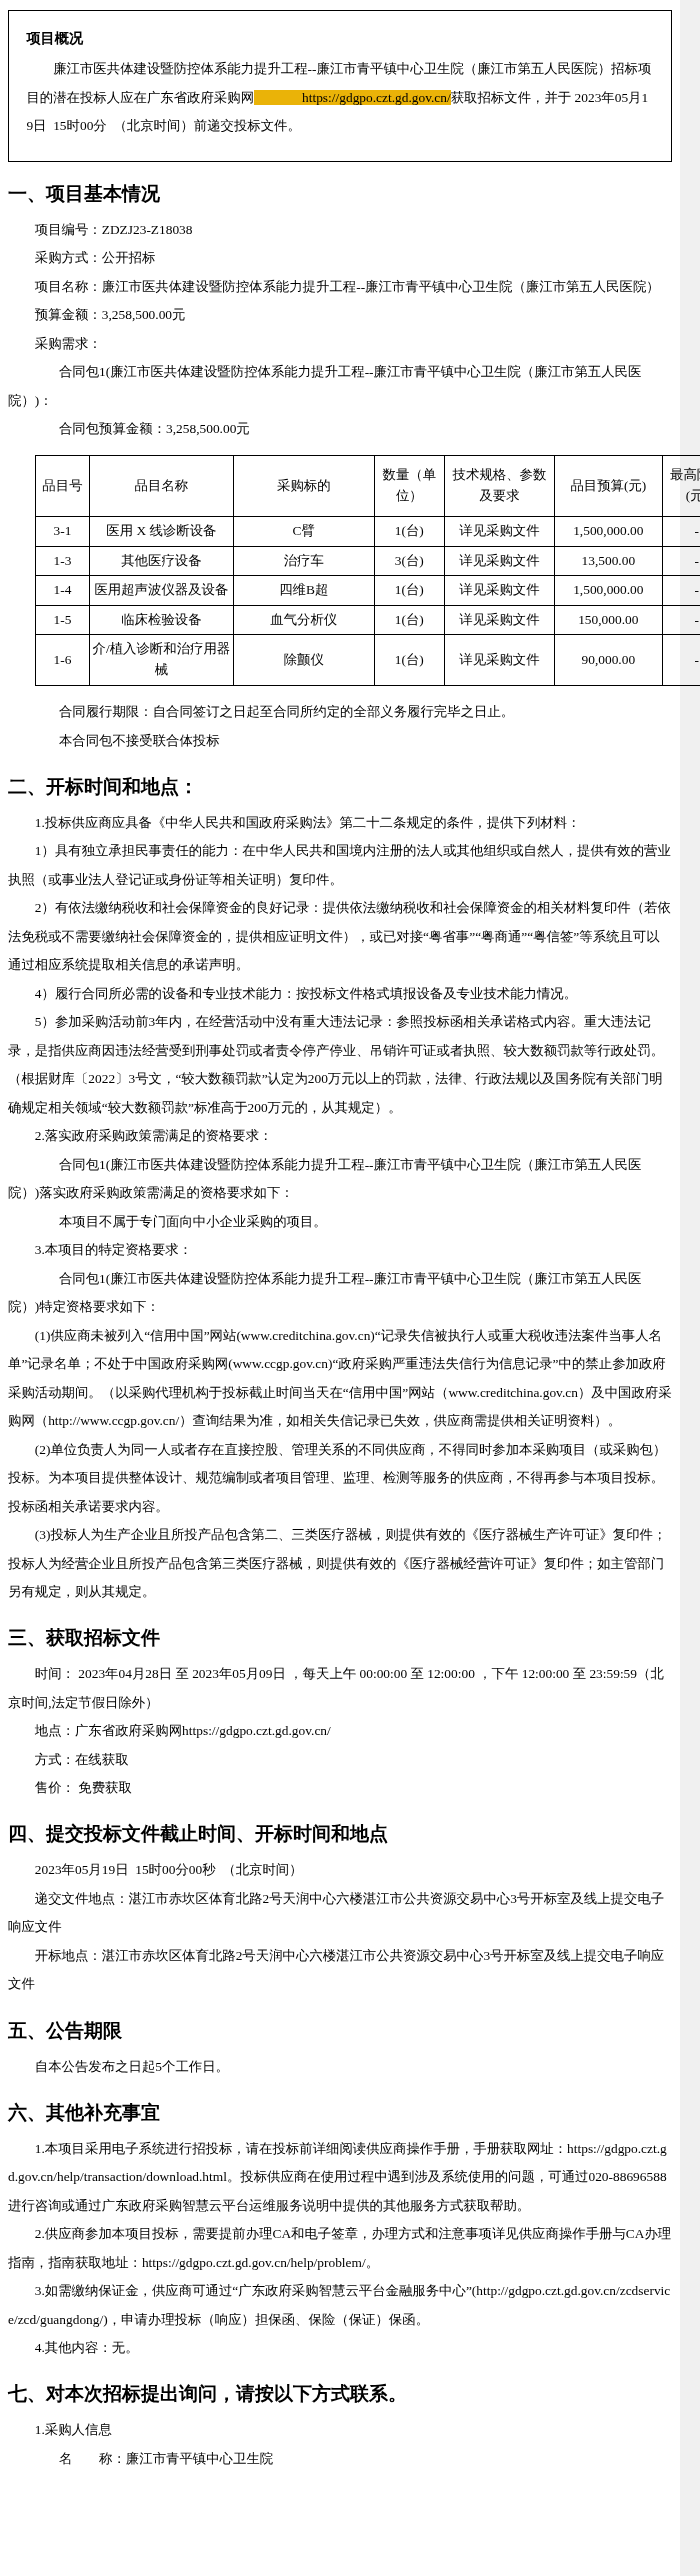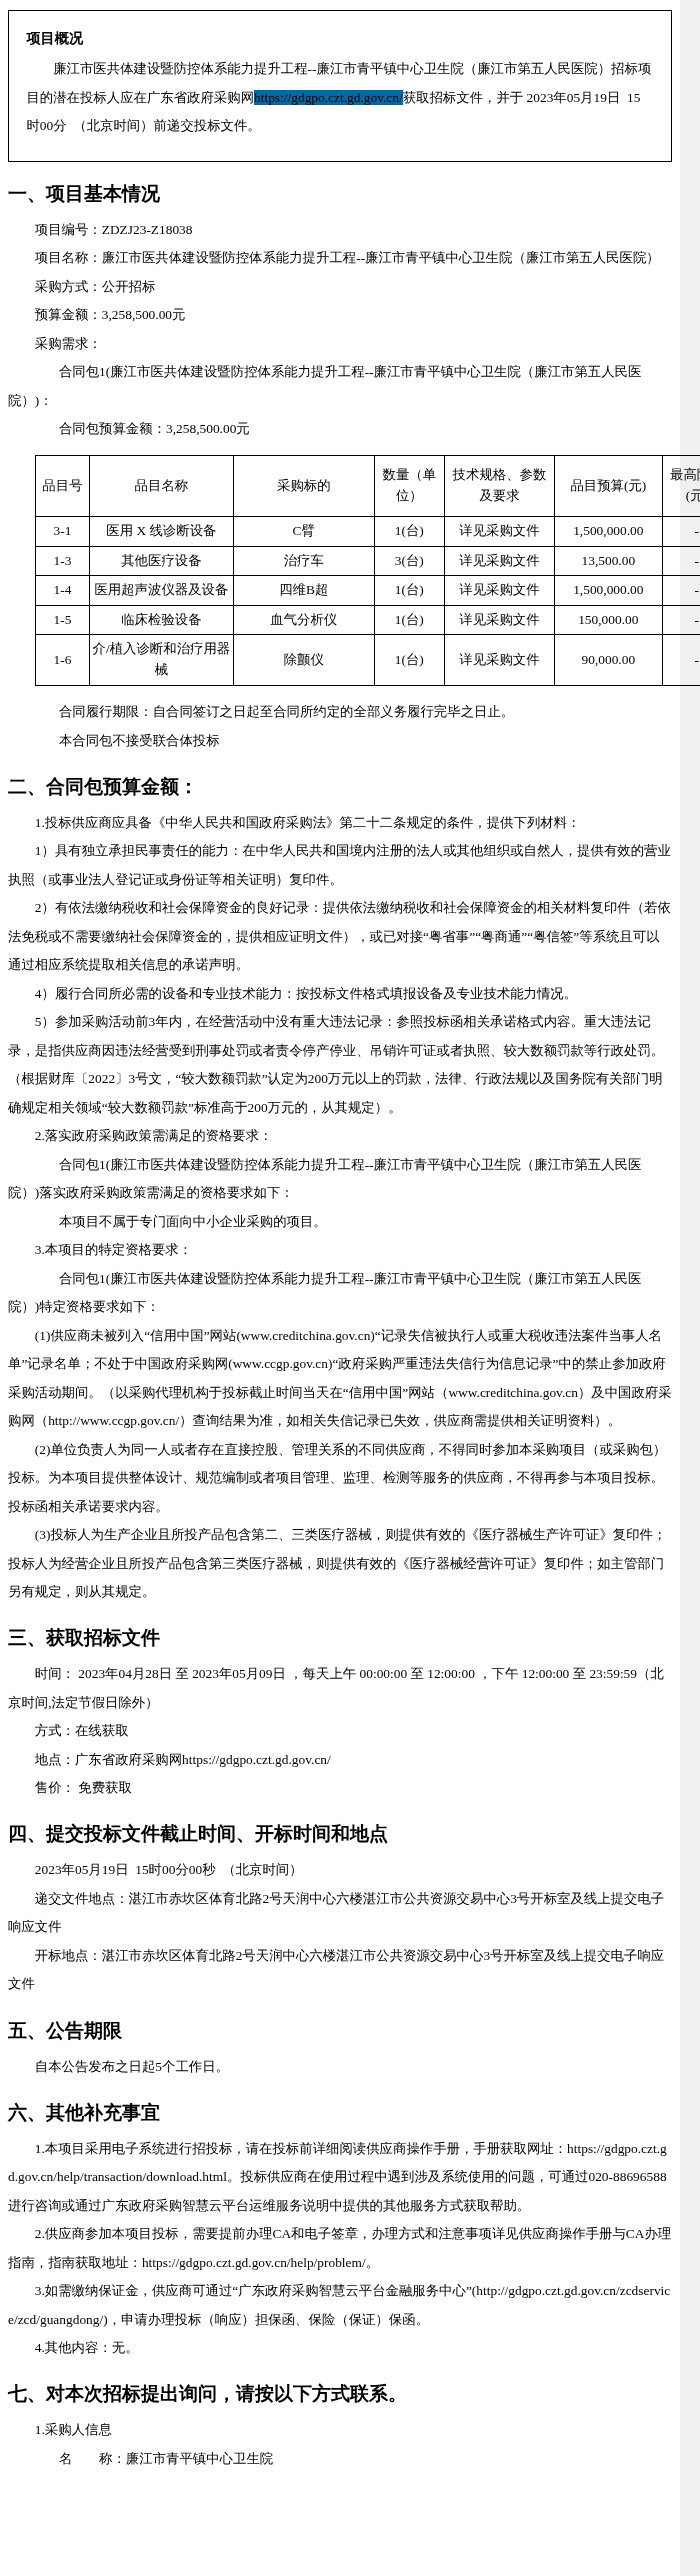--- a/index.html
+++ b/index.html
@@ -60,37 +60,37 @@
   }
   table.items th { padding: 9.5px 2.4px; }
   col.c1 { width: 49px; }
   col.c2 { width: 131px; }
   col.c3 { width: 128px; }
   col.c4 { width: 64px; }
   col.c5 { width: 100px; }
   col.c6 { width: 98px; }
   col.c7 { width: 63px; }
   td.num { text-align: right; padding-right: 8px; }
-  .hl { background: #0369a1; }
+  .hl { background: #eab308; padding-left: 48px; }
   .gap-top { margin-top: 11px; }
 </style>
 </head>
 <body>
 
 <div class="page">
 
   <div class="overview-box">
     <div class="overview-title">项目概况</div>
     <p class="para ind2"><span>廉江市医共体建设暨防控体系能力提升工程--廉江市青平镇中心卫生院（廉江市第五人民医院）招标项目的潜在投标人应在广东省政府采购网</span><span class="hl">https://gdgpo.czt.gd.gov.cn/</span><span>获取招标文件，并于 2023年05月19日  15时00分  （北京时间）前递交投标文件。</span></p>
   </div>
 
   <div class="heading">一、项目基本情况</div>
   <p class="para ind2">项目编号：ZDZJ23-Z18038</p>
+  <p class="para ind2">采购方式：公开招标</p>
   <p class="para ind2">项目名称：廉江市医共体建设暨防控体系能力提升工程--廉江市青平镇中心卫生院（廉江市第五人民医院）</p>
-  <p class="para ind2">采购方式：公开招标</p>
   <p class="para ind2">预算金额：3,258,500.00元</p>
   <p class="para ind2">采购需求：</p>
   <p class="para ind4">合同包1(廉江市医共体建设暨防控体系能力提升工程--廉江市青平镇中心卫生院（廉江市第五人民医院）)：</p>
   <p class="para ind4">合同包预算金额：3,258,500.00元</p>
 
   <table class="items">
     <colgroup>
       <col class="c1">
         <col class="c2">
         <col class="c3">
@@ -155,39 +155,39 @@
         <td>详见采购文件</td>
         <td class="num">90,000.00</td>
         <td class="num">-</td>
       </tr>
     </tbody>
   </table>
 
   <p class="para ind4">合同履行期限：自合同签订之日起至合同所约定的全部义务履行完毕之日止。</p>
   <p class="para ind4">本合同包不接受联合体投标</p>
 
-  <div class="heading">二、合同包预算金额：</div>
+  <div class="heading">二、开标时间和地点：</div>
   <p class="para ind2">1.投标供应商应具备《中华人民共和国政府采购法》第二十二条规定的条件，提供下列材料：</p>
   <p class="para ind2">1）具有独立承担民事责任的能力：在中华人民共和国境内注册的法人或其他组织或自然人，提供有效的营业执照（或事业法人登记证或身份证等相关证明）复印件。</p>
   <p class="para ind2">2）有依法缴纳税收和社会保障资金的良好记录：提供依法缴纳税收和社会保障资金的相关材料复印件（若依法免税或不需要缴纳社会保障资金的，提供相应证明文件），或已对接“粤省事”“粤商通”“粤信签”等系统且可以通过相应系统提取相关信息的承诺声明。</p>
   <p class="para ind2">4）履行合同所必需的设备和专业技术能力：按投标文件格式填报设备及专业技术能力情况。</p>
   <p class="para ind2">5）参加采购活动前3年内，在经营活动中没有重大违法记录：参照投标函相关承诺格式内容。重大违法记录，是指供应商因违法经营受到刑事处罚或者责令停产停业、吊销许可证或者执照、较大数额罚款等行政处罚。（根据财库〔2022〕3号文，“较大数额罚款”认定为200万元以上的罚款，法律、行政法规以及国务院有关部门明确规定相关领域“较大数额罚款”标准高于200万元的，从其规定）。</p>
   <p class="para ind2">2.落实政府采购政策需满足的资格要求：</p>
   <p class="para ind4">合同包1(廉江市医共体建设暨防控体系能力提升工程--廉江市青平镇中心卫生院（廉江市第五人民医院）)落实政府采购政策需满足的资格要求如下：</p>
   <p class="para ind4">本项目不属于专门面向中小企业采购的项目。</p>
   <p class="para ind2">3.本项目的特定资格要求：</p>
   <p class="para ind4">合同包1(廉江市医共体建设暨防控体系能力提升工程--廉江市青平镇中心卫生院（廉江市第五人民医院）)特定资格要求如下：</p>
   <p class="para ind2">(1)供应商未被列入“信用中国”网站(www.creditchina.gov.cn)“记录失信被执行人或重大税收违法案件当事人名单”记录名单；不处于中国政府采购网(www.ccgp.gov.cn)“政府采购严重违法失信行为信息记录”中的禁止参加政府采购活动期间。（以采购代理机构于投标截止时间当天在“信用中国”网站（www.creditchina.gov.cn）及中国政府采购网（http://www.ccgp.gov.cn/）查询结果为准，如相关失信记录已失效，供应商需提供相关证明资料）。</p>
   <p class="para ind2">(2)单位负责人为同一人或者存在直接控股、管理关系的不同供应商，不得同时参加本采购项目（或采购包）投标。为本项目提供整体设计、规范编制或者项目管理、监理、检测等服务的供应商，不得再参与本项目投标。投标函相关承诺要求内容。</p>
   <p class="para ind2">(3)投标人为生产企业且所投产品包含第二、三类医疗器械，则提供有效的《医疗器械生产许可证》复印件；投标人为经营企业且所投产品包含第三类医疗器械，则提供有效的《医疗器械经营许可证》复印件；如主管部门另有规定，则从其规定。</p>
 
   <div class="heading">三、获取招标文件</div>
   <p class="para ind2">时间： 2023年04月28日 至 2023年05月09日 ，每天上午 00:00:00 至 12:00:00 ，下午 12:00:00 至 23:59:59（北京时间,法定节假日除外）</p>
+  <p class="para ind2">地点：广东省政府采购网https://gdgpo.czt.gd.gov.cn/</p>
   <p class="para ind2">方式：在线获取</p>
-  <p class="para ind2">地点：广东省政府采购网https://gdgpo.czt.gd.gov.cn/</p>
   <p class="para ind2">售价： 免费获取</p>
 
   <div class="heading">四、提交投标文件截止时间、开标时间和地点</div>
   <p class="para ind2">2023年05月19日  15时00分00秒  （北京时间）</p>
   <p class="para ind2">递交文件地点：湛江市赤坎区体育北路2号天润中心六楼湛江市公共资源交易中心3号开标室及线上提交电子响应文件</p>
   <p class="para ind2">开标地点：湛江市赤坎区体育北路2号天润中心六楼湛江市公共资源交易中心3号开标室及线上提交电子响应文件</p>
 
   <div class="heading">五、公告期限</div>
   <p class="para ind2">自本公告发布之日起5个工作日。</p>
 

